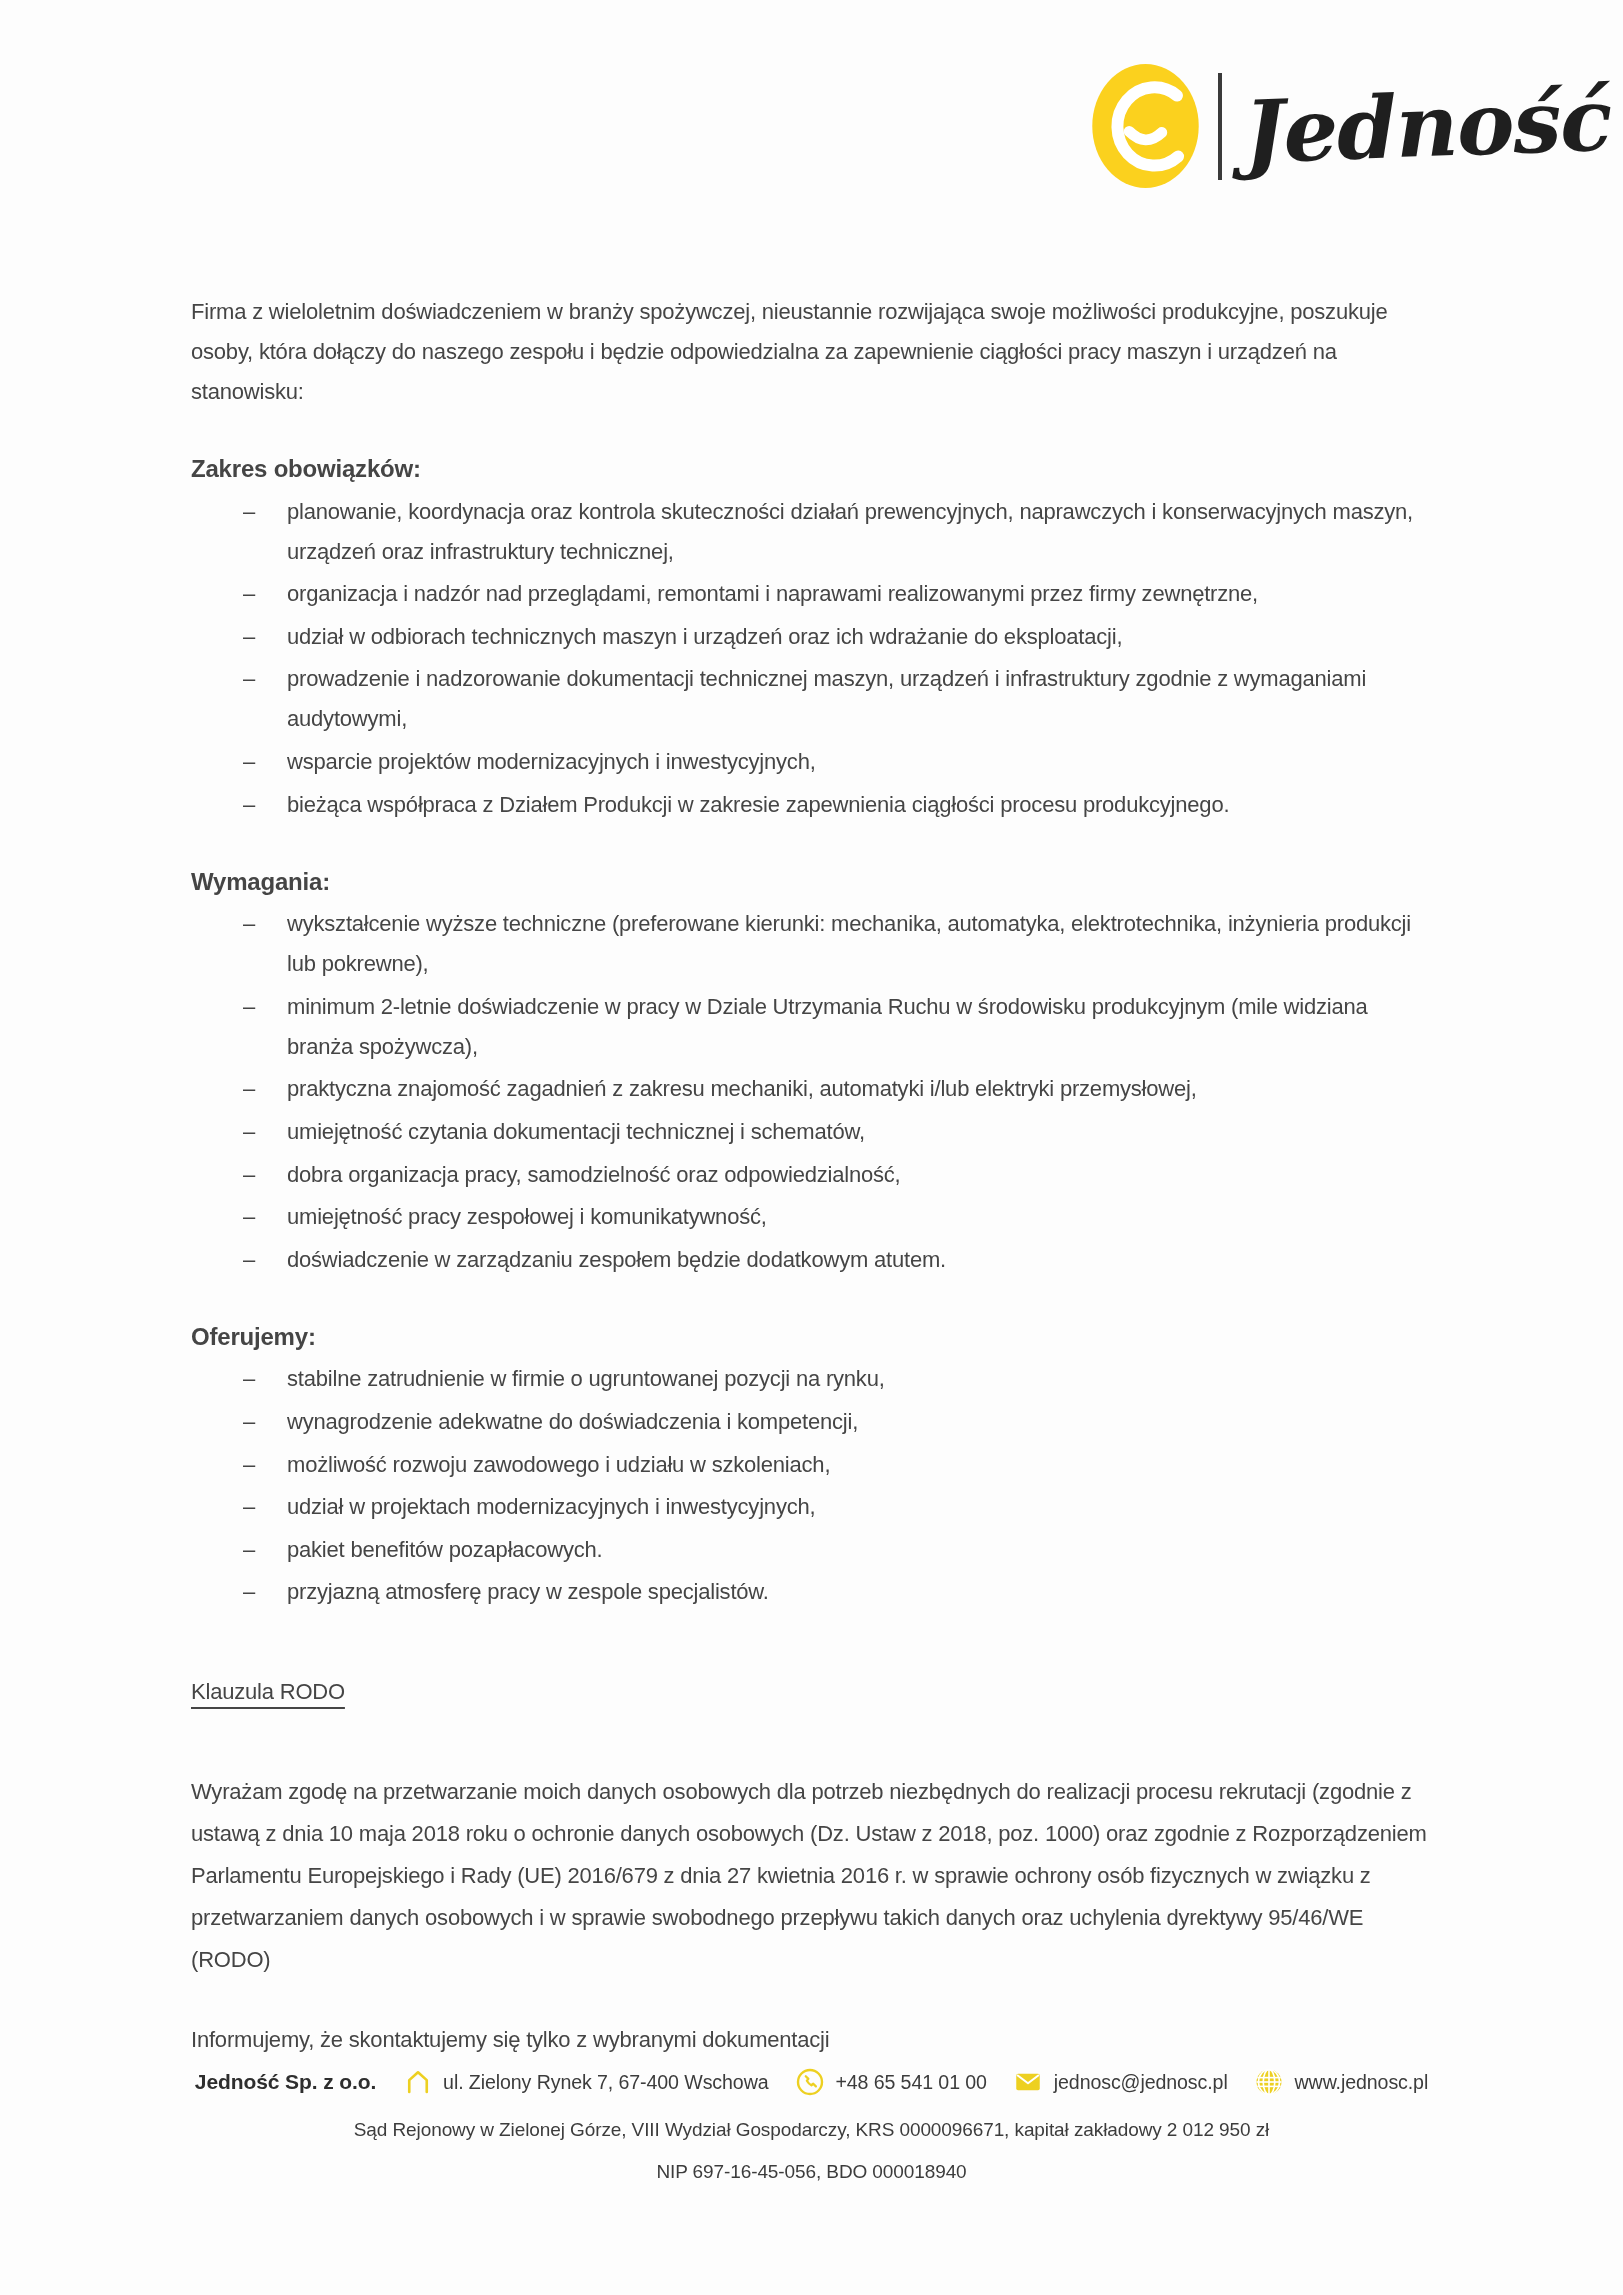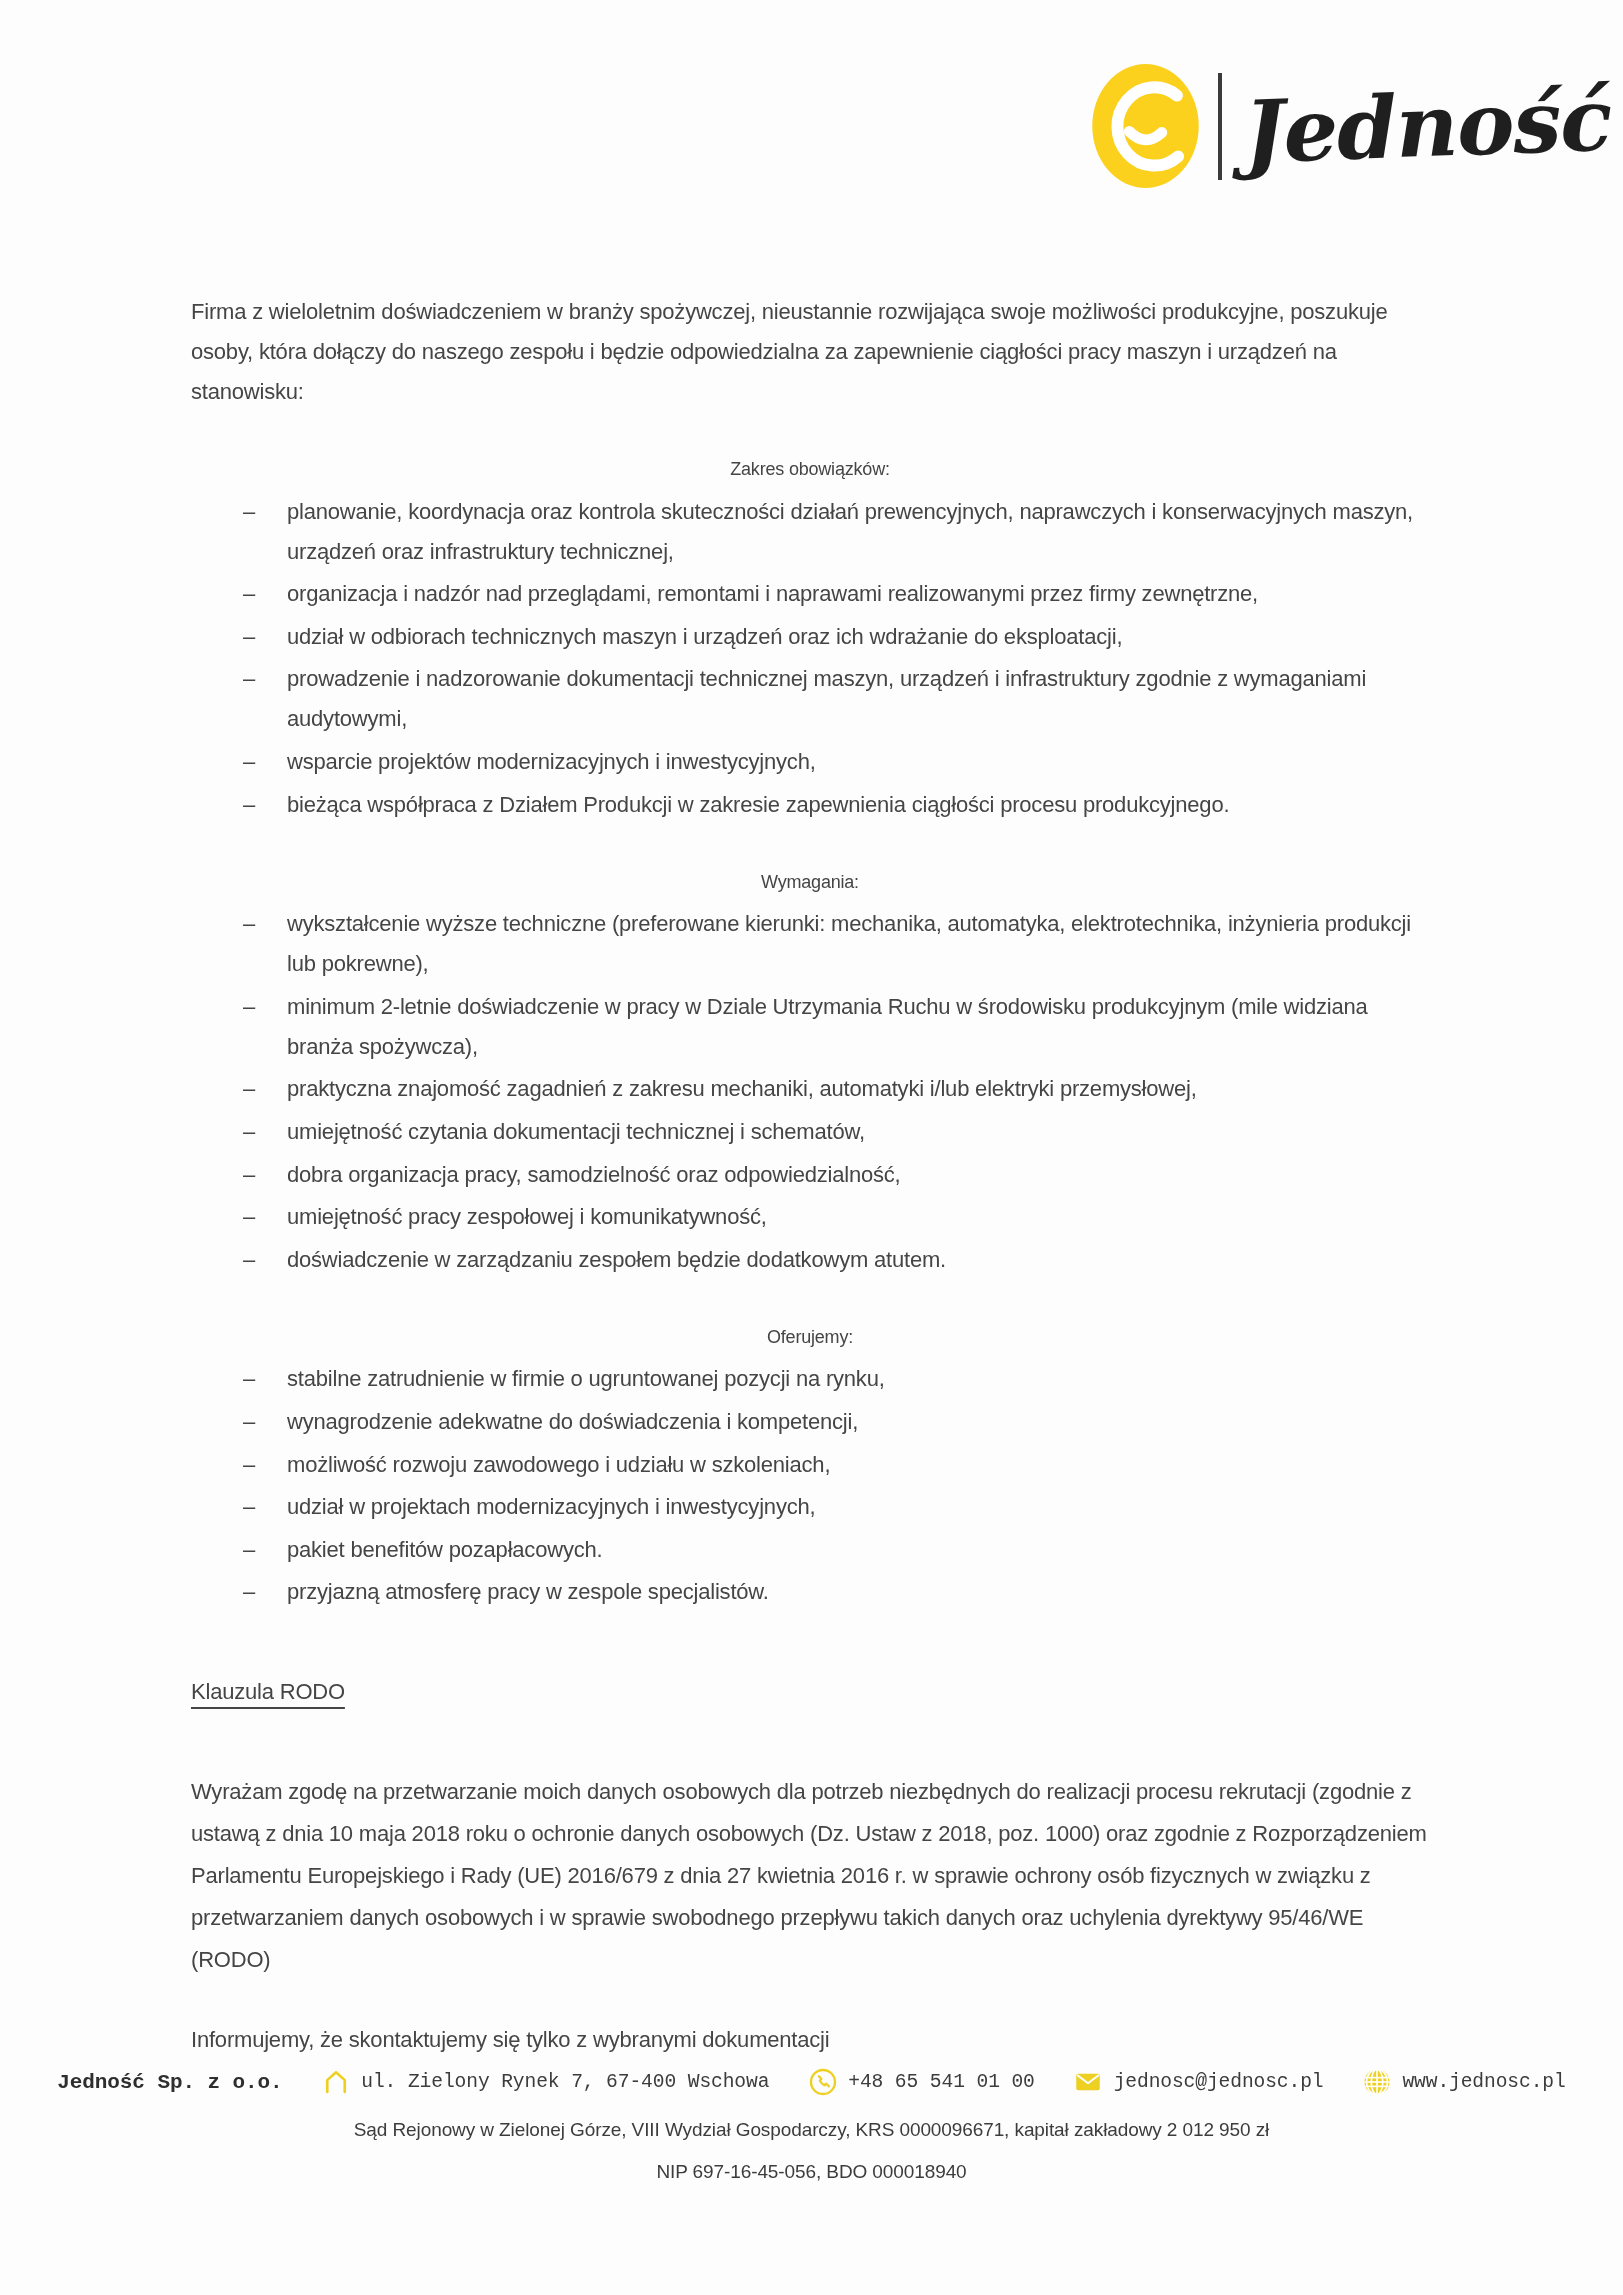--- a/index.html
+++ b/index.html
@@ -45,21 +45,21 @@
   .intro{margin:0;}
   h1.job-title{
     margin:48px 0 0 0;
     padding-left:9.2px;
     font-size:37px;line-height:51px;
     font-weight:600;color:var(--ink-dark);
     letter-spacing:-0.7px;
   }
   .section h2{
     margin:37px 0 2.6px 0;
-    font-size:18px;line-height:40px;font-weight:400;text-align:center;
+    font-size:24px;line-height:40px;font-weight:700;
   }
   ul.bullets{list-style:none;margin:0;padding:0 0 0 52px;}
   ul.bullets li{
     position:relative;padding-left:44px;margin:0 0 2.6px 0;
   }
   ul.bullets li::before{
     content:"\2013";
     position:absolute;left:0;top:0;
   }
   .note{margin:41px 0 0 0;}
@@ -74,21 +74,21 @@
   .contact-note{margin:39px 0 0 0;}
 
   
   .footer{
     position:absolute;left:0;right:0;top:2067px;
     text-align:center;color:#3c3c3c;
     font-weight:400;letter-spacing:-0.1px;
   }
   .footer-row1{
     display:flex;justify-content:center;align-items:center;
-    gap:24px;font-size:19.6px;font-family:Liberation Mono, monospace;
+    gap:12px;font-size:19.6px;
   }
   .footer-group{display:flex;align-items:center;gap:10.5px;margin-left:14.4px;}
   .footer-company{font-weight:bold;font-size:21px;color:#2e2e2e;margin-left:0;}
   .f-icon{width:30px;height:30px;flex:0 0 auto;}
   .footer-row2{margin-top:22px;font-size:19px;}
   .footer-row3{margin-top:19.6px;font-size:19px;}
 </style>
 </head>
 <body>
 

